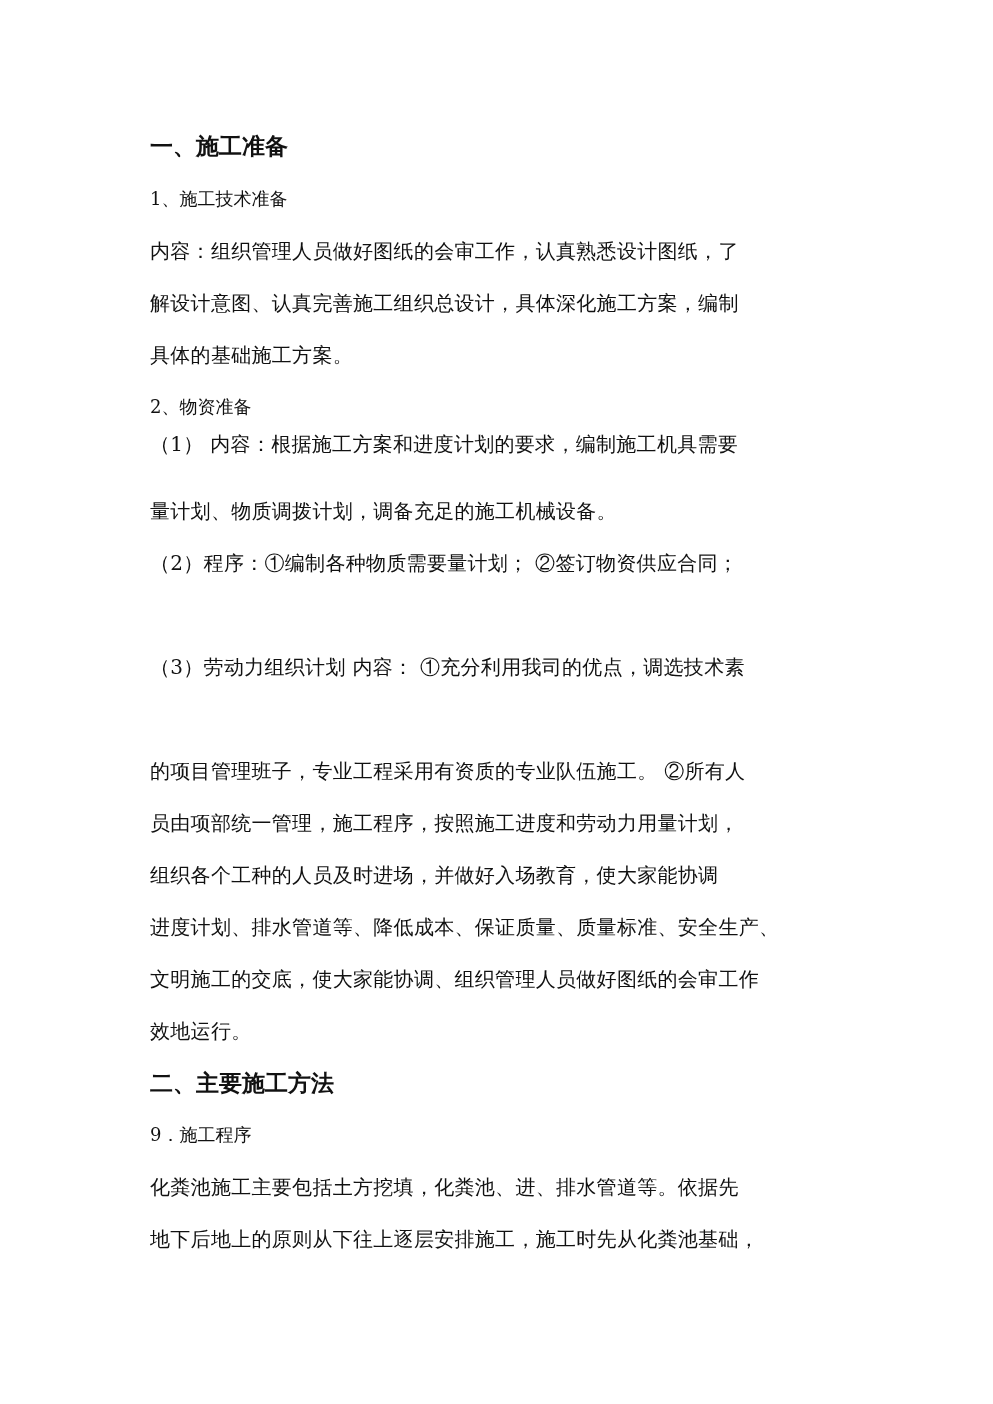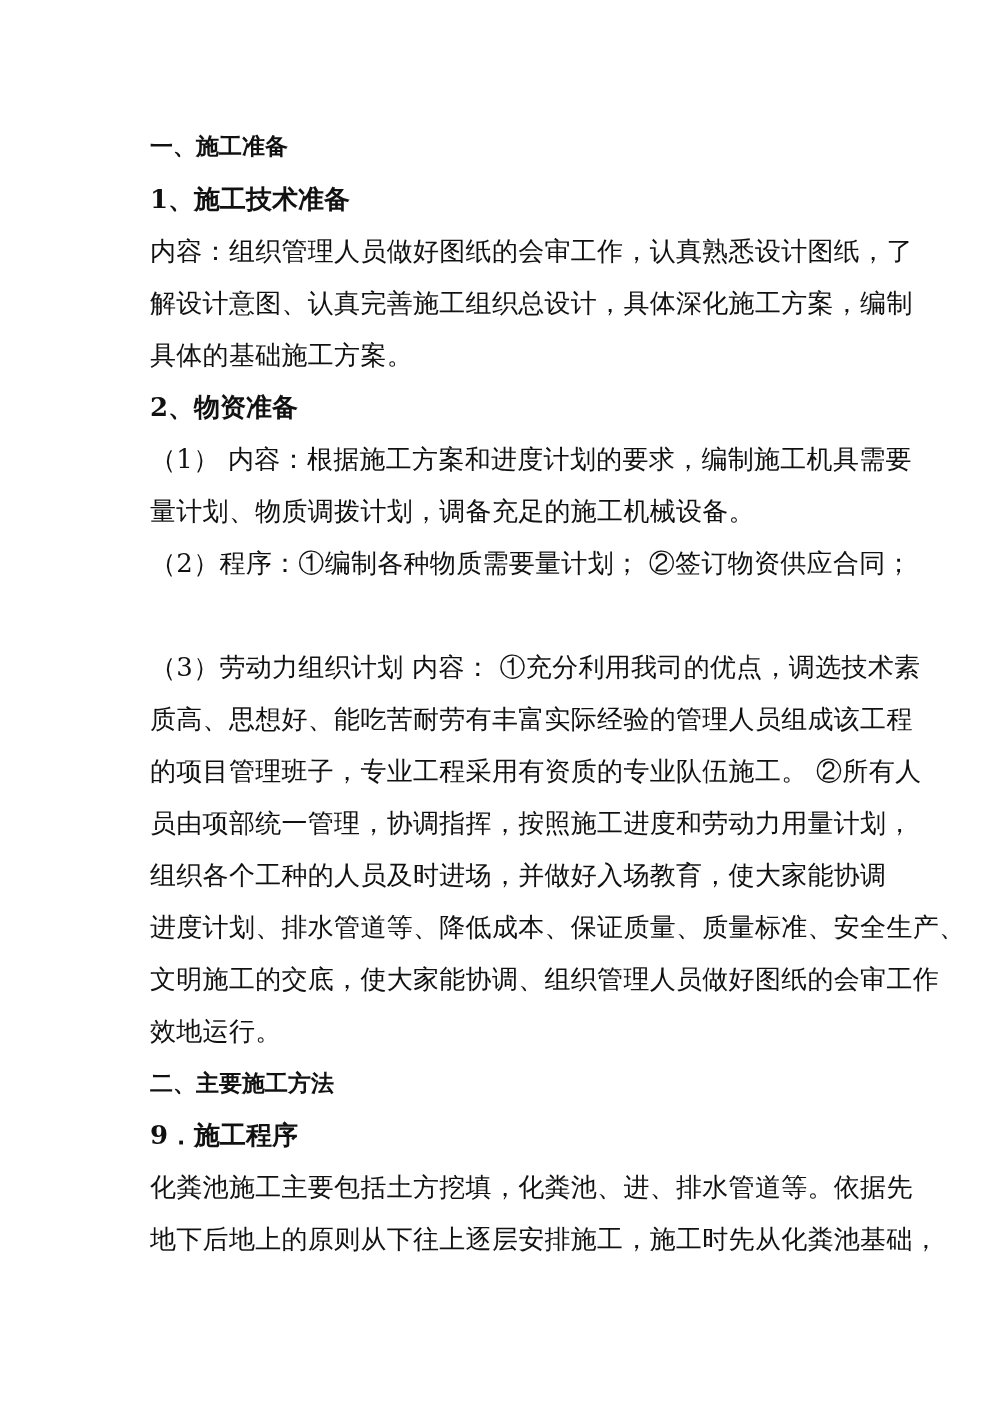--- a/index.html
+++ b/index.html
@@ -1,40 +1,39 @@
 <!DOCTYPE html>
 <html><head>
 <meta charset="utf-8">
 <style>
   html, body { margin: 0; padding: 0; background: #ffffff; }
   body { width: 993px; height: 1404px; position: relative; overflow: hidden;
          font-family: "DejaVu Serif", "Liberation Serif", serif; color: #111; }
   .page { position: absolute; left: 0; top: 0; width: 937px; height: 1404px; }
   .line { position: absolute; left: 150px; white-space: nowrap; font-size: 22px; line-height: 26px; }
   .h1 { font-size: 23px; font-weight: bold; }
-  .h2 { font-size: 26px; font-weight: bold; }
-  .body { font-size: 26px; letter-spacing: 0.3px; }
+  .h2 { font-size: 18px; font-weight: normal; }
+  .body { font-size: 20px; letter-spacing: 0.3px; }
 </style>
 </head>
 <body>
 
 <div class="page">
   <div class="line h1" style="top:133px">一、施工准备</div>
   <div class="line h2" style="top:186px">1、施工技术准备</div>
   <div class="line body" style="top:238px">内容：组织管理人员做好图纸的会审工作，认真熟悉设计图纸，了</div>
   <div class="line body" style="top:290px">解设计意图、认真完善施工组织总设计，具体深化施工方案，编制</div>
   <div class="line body" style="top:342px">具体的基础施工方案。</div>
   <div class="line h2" style="top:394px">2、物资准备</div>
-  <div class="line body" style="top:446px">（1） 内容：根据施工方案和进度计划的要求，编制施工机具需要</div>
+  <div class="line body" style="top:431px">（1） 内容：根据施工方案和进度计划的要求，编制施工机具需要</div>
   <div class="line body" style="top:498px">量计划、物质调拨计划，调备充足的施工机械设备。</div>
   <div class="line body" style="top:550px">（2）程序：①编制各种物质需要量计划； ②签订物资供应合同；</div>
   <div class="line body" style="top:654px">（3）劳动力组织计划 内容： ①充分利用我司的优点，调选技术素</div>
-  <div class="line body" style="top:706px">质高、思想好、能吃苦耐劳有丰富实际经验的管理人员组成该工程</div>
   <div class="line body" style="top:758px">的项目管理班子，专业工程采用有资质的专业队伍施工。 ②所有人</div>
-  <div class="line body" style="top:810px">员由项部统一管理，协调指挥，按照施工进度和劳动力用量计划，</div>
+  <div class="line body" style="top:810px">员由项部统一管理，施工程序，按照施工进度和劳动力用量计划，</div>
   <div class="line body" style="top:862px">组织各个工种的人员及时进场，并做好入场教育，使大家能协调</div>
   <div class="line body" style="top:914px">进度计划、排水管道等、降低成本、保证质量、质量标准、安全生产、</div>
   <div class="line body" style="top:966px">文明施工的交底，使大家能协调、组织管理人员做好图纸的会审工作</div>
   <div class="line body" style="top:1018px">效地运行。</div>
   <div class="line h1" style="top:1070px">二、主要施工方法</div>
   <div class="line h2" style="top:1122px">9．施工程序</div>
   <div class="line body" style="top:1226px">地下后地上的原则从下往上逐层安排施工，施工时先从化粪池基础，</div>
   <div class="line body" style="top:1174px">化粪池施工主要包括土方挖填，化粪池、进、排水管道等。依据先</div>
 </div>
 

